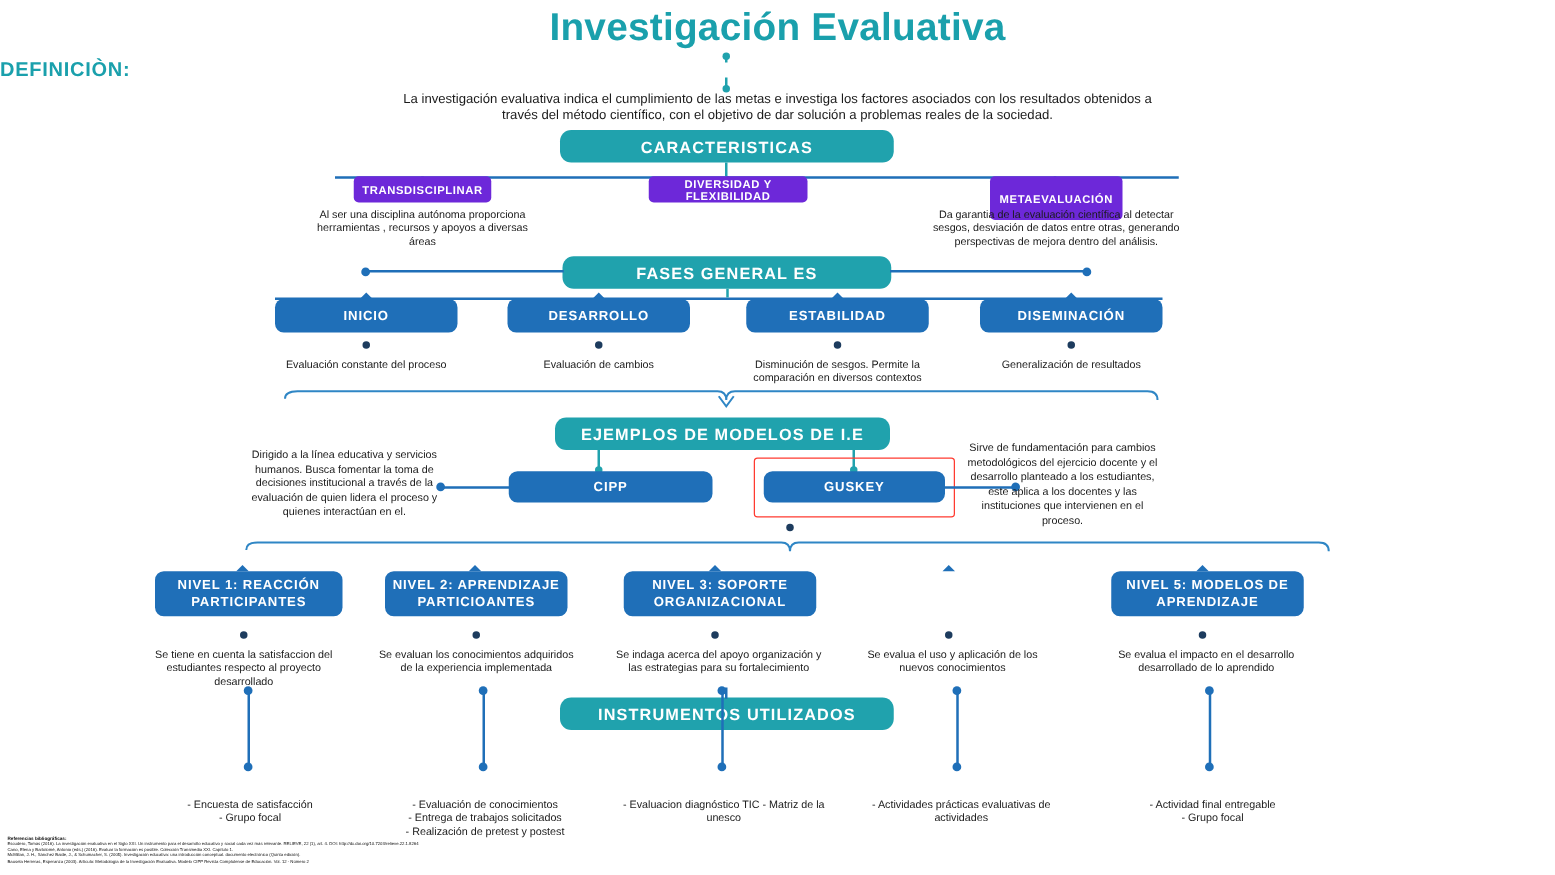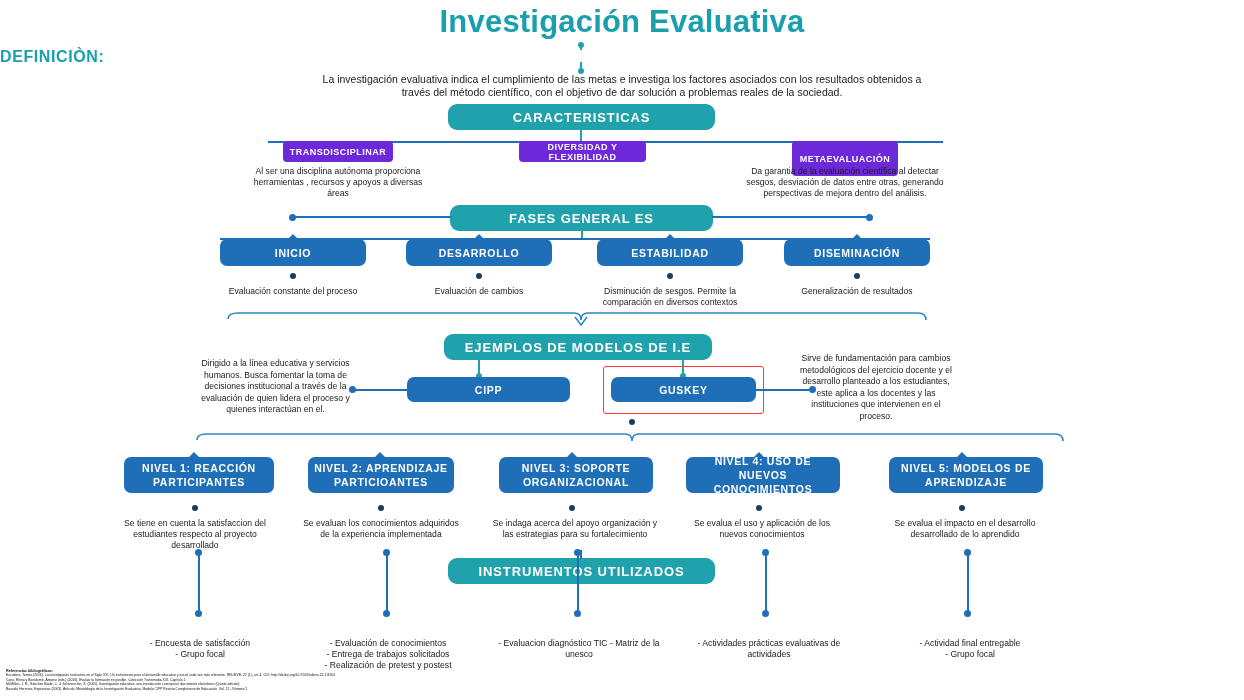--- a/index.html
+++ b/index.html
@@ -158,37 +158,36 @@
 
   <div class="abs red-highlight" style="left:603px;top:366px;width:159px;height:46px;"></div>
   <div class="abs blue-box" style="left:611px;top:377px;width:145px;height:25px;">GUSKEY</div>
 
   <div class="abs hline" style="left:352px;top:389px;width:56px;"></div>
   <div class="abs dot-blue" style="left:349px;top:386px;"></div>
   <div class="abs hline" style="left:756px;top:389px;width:56px;"></div>
   <div class="abs dot-blue" style="left:809px;top:386px;"></div>
 
   <div class="abs desc-left" style="left:198px;top:358px;width:155px;">Dirigido a la línea educativa y servicios humanos. Busca fomentar la toma de decisiones institucional a través de la evaluación de quien lidera el proceso y quienes interactúan en el.</div>
-  <div class="abs desc-left" style="left:796px;top:353px;width:160px;">Sirve de fundamentación para cambios metodológicos del ejercicio docente y el desarrollo planteado a los estudiantes, este aplica a los docentes y las instituciones que intervienen en el proceso.</div>
+  <div class="abs desc-left" style="left:770px;top:353px;width:160px;">Sirve de fundamentación para cambios metodológicos del ejercicio docente y el desarrollo planteado a los estudiantes, este aplica a los docentes y las instituciones que intervienen en el proceso.</div>
 
   <div class="abs dot" style="left:629px;top:419px;"></div>
   <svg class="conn" width="1244" height="700">
     <path d="M 197 440 Q 197 434 206 434 L 625 434 Q 632 434 632 441 Q 632 434 639 434 L 1055 434 Q 1063 434 1063 441" fill="none" stroke="#2f86c5" stroke-width="1.6"></path>
   </svg>
 
   <div class="abs notch" style="left:189px;top:452px;"></div>
   <div class="abs notch" style="left:375px;top:452px;"></div>
   <div class="abs notch" style="left:567px;top:452px;"></div>
   <div class="abs notch" style="left:754px;top:452px;"></div>
   <div class="abs notch" style="left:957px;top:452px;"></div>
 
   <div class="abs blue-box" style="left:124px;top:457px;width:142px;height:36px;padding:0 4px;">NIVEL 1: REACCIÓN PARTICIPANTES</div>
   <div class="abs blue-box" style="left:308px;top:457px;width:146px;height:36px;padding:0 0;">NIVEL 2: APRENDIZAJE PARTICIOANTES</div>
   <div class="abs blue-box" style="left:499px;top:457px;width:146px;height:36px;padding:0 4px;">NIVEL 3: SOPORTE ORGANIZACIONAL</div>
-  <div class="abs blue-box" style="left:686px;top:457px;width:146px;height:36px;padding:0 4px;">NIVEL 4: USO DE NUEVOS CONOCIMIENTOS</div>
   <div class="abs blue-box" style="left:889px;top:457px;width:146px;height:36px;padding:0 4px;">NIVEL 5: MODELOS DE APRENDIZAJE</div>
 
   <div class="abs dot" style="left:192px;top:505px;"></div>
   <div class="abs dot" style="left:378px;top:505px;"></div>
   <div class="abs dot" style="left:569px;top:505px;"></div>
   <div class="abs dot" style="left:756px;top:505px;"></div>
   <div class="abs dot" style="left:959px;top:505px;"></div>
 
   <div class="abs desc" style="left:115px;top:518px;width:160px;">Se tiene en cuenta la satisfaccion del estudiantes respecto al proyecto desarrollado</div>
   <div class="abs desc" style="left:301px;top:518px;width:160px;">Se evaluan los conocimientos adquiridos de la experiencia implementada</div>

